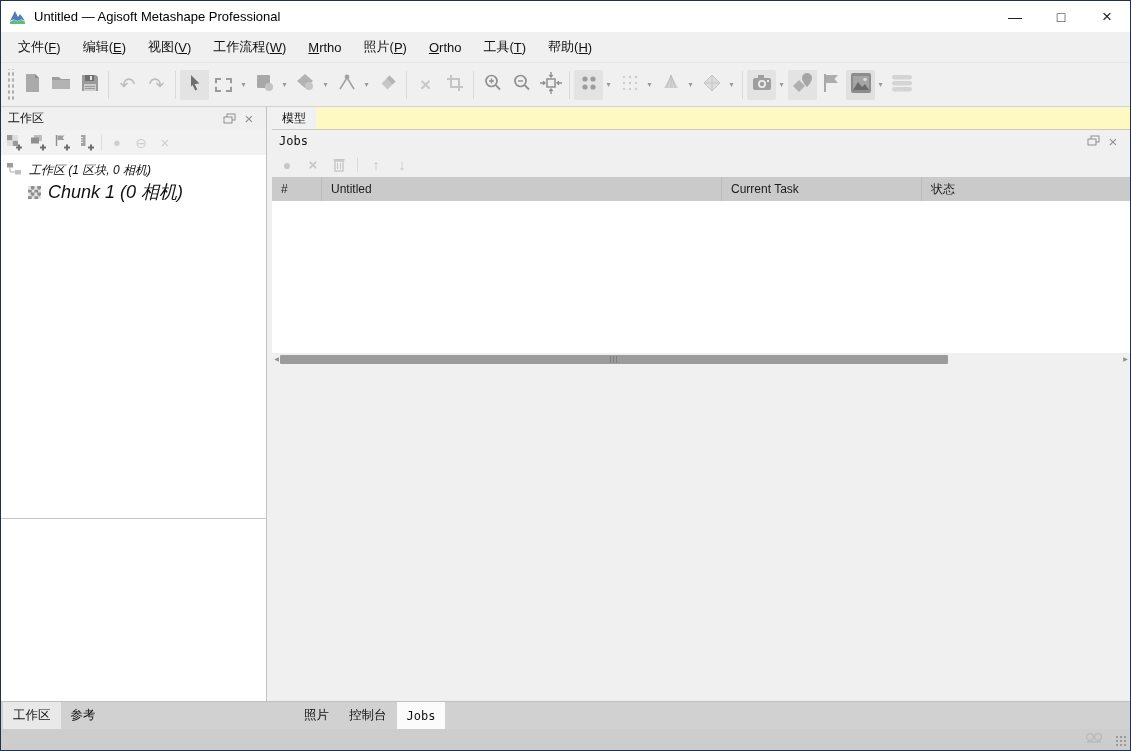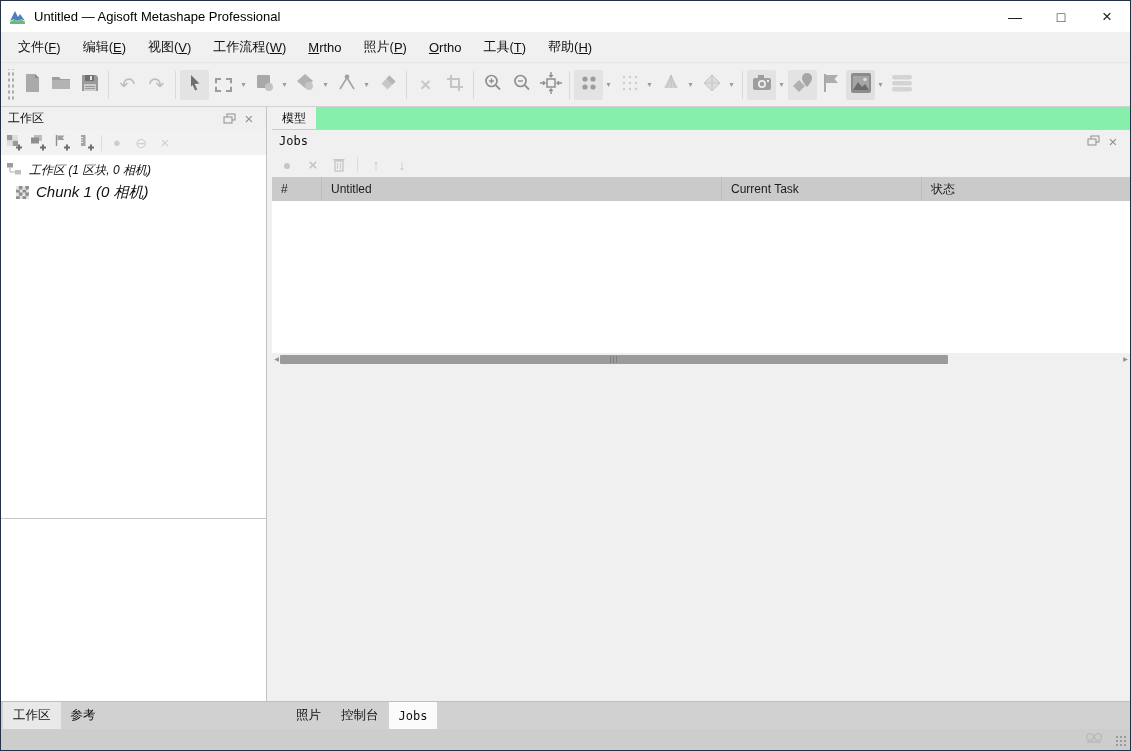--- a/index.html
+++ b/index.html
@@ -42,30 +42,30 @@
   .left-panel { width:265px; background:#ffffff; display:flex; flex-direction:column; flex:0 0 auto; }
   .panel-titlebar { height:23px; background:#f0f0f0; display:flex; align-items:center; padding:0 7px; flex:0 0 auto; }
   .panel-title { flex:1; font-size:12px; color:#111; }
   .panel-btn { width:20px; height:18px; display:flex; align-items:center; justify-content:center; color:#8f8f8f; font-size:13px; }
   .panel-toolbar { height:25px; background:#f2f2f2; display:flex; align-items:center; padding:0 4px; gap:6px; flex:0 0 auto; }
   .pt-btn { width:18px; height:18px; display:flex; align-items:center; justify-content:center; position:relative; }
   .pt-sep { width:1px; height:16px; background:#dcdcdc; }
   .pt-disabled { color:#cdcdcd; font-size:12px; }
   .tree { height:363px; background:#fff; padding-top:4px; flex:0 0 auto;font-style:italic; }
   .tree-row { height:22px; display:flex; align-items:center; gap:7px; font-size:12px; color:#111; padding-left:5px; }
-  .tree-row.child { padding-left:15px; font-size:15px;text-align:center; }
+  .tree-row.child { padding-left:27px; font-size:18px;text-align:center; }
   .checker { width:13px; height:13px; flex:0 0 auto;
              background:repeating-conic-gradient(#8f8f8f 0% 25%, #e6e6e6 0% 50%);
              background-size:6.5px 6.5px; }
   .h-split { height:1px; background:#c6c6c6; flex:0 0 auto; }
   .empty-panel { flex:1; background:#fff; }
   .v-split { width:6px; background:#f0f0f0; border-left:1px solid #c2c2c2; flex:0 0 auto; }
 
   .main { flex:1; display:flex; flex-direction:column; min-width:0; }
-  .doc-tabbar { height:22px; background:#86efac; display:flex; flex:0 0 auto; }
+  .doc-tabbar { height:22px; background:#fef9c3; display:flex; flex:0 0 auto; }
   .doc-tab { height:22px; padding:0 10px; display:flex; align-items:center; font-size:12px; color:#111; background:#f1f1f1; }
   .viewport { flex:1; background:#ffffff; position:relative; overflow:hidden; min-height:0; }
   .overlay-text { position:absolute; left:26px; top:11px; font:11px "DejaVu Sans Mono",monospace; color:#222; }
   .trackball { position:absolute; left:379px; top:117px; width:100px; height:100px; border-radius:50%;
                border:1px solid var(--sphere-outline,#b6b4de); overflow:hidden;
                background:radial-gradient(circle at 40% 34%, #ffffff 0%, #f4f4f4 45%, #eaeaec 78%, #e2e2e6 100%); }
   .tb-vline { position:absolute; left:50%; top:0; bottom:0; width:1px; background:var(--cross-red,#cc7272); }
   .tb-hline { position:absolute; top:50%; left:0; right:0; height:1px; background:var(--cross-green,#9bd4a4); }
   .axis-gizmo { position:absolute; right:5px; bottom:55px; }
   .axis-gizmo text { font:11px "DejaVu Sans Mono",monospace; fill:#111; }
@@ -87,21 +87,21 @@
   .scroll-thumb { position:absolute; left:8px; top:2px; height:9px; width:668px; background:#9b9b9b; border-radius:1px; }
   .thumb-grip { position:absolute; left:50%; top:1px; bottom:1px; width:9px; transform:translateX(-50%);
                 background:repeating-linear-gradient(90deg,#7f7f7f 0 1px, transparent 1px 3px); }
 
   
   .bottom-tabs { height:28px; background:#d1d1d1; display:flex; align-items:center; position:relative;
                  border-top:1px solid #bfbfbf; flex:0 0 auto; }
   .b-tab { padding:0 10px; height:27px; display:flex; align-items:center; font-size:12.5px; color:#111; white-space:nowrap; }
   .b-tab.active-light { background:#e9e9e9; }
   .b-tab.active-white { background:#fbfbfb; font-family:"DejaVu Sans Mono",monospace; font-size:12px; }
-  .right-group { position:absolute; left:285px; top:0; height:100%; display:flex; align-items:center; }
+  .right-group { position:absolute; left:293px; top:0; height:100%; display:flex; align-items:center; }
   .statusbar { height:21px; background:#cdcdcd; position:relative; flex:0 0 auto; }
   .net-icon { position:absolute; right:26px; top:3px; opacity:.55; }
   .resize-grip { position:absolute; right:2px; bottom:2px; width:13px; height:13px;
                  background-image:radial-gradient(#9a9a9a 1px, transparent 1.2px);
                  background-size:4px 4px; }
 </style>
 </head>
 <body>
 
 <div class="window">

